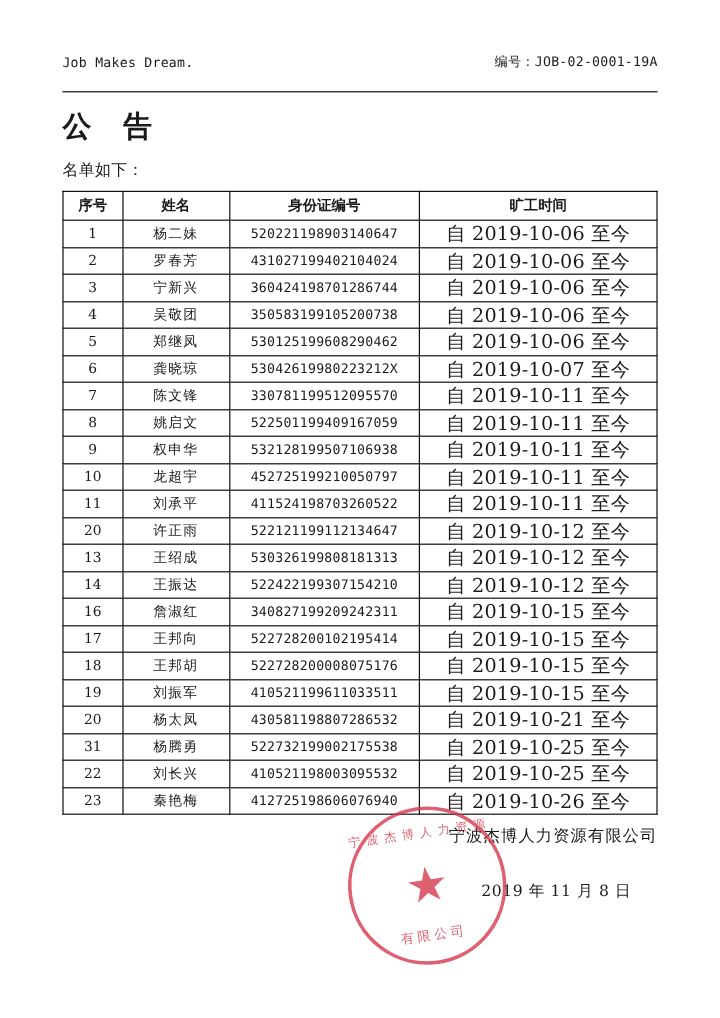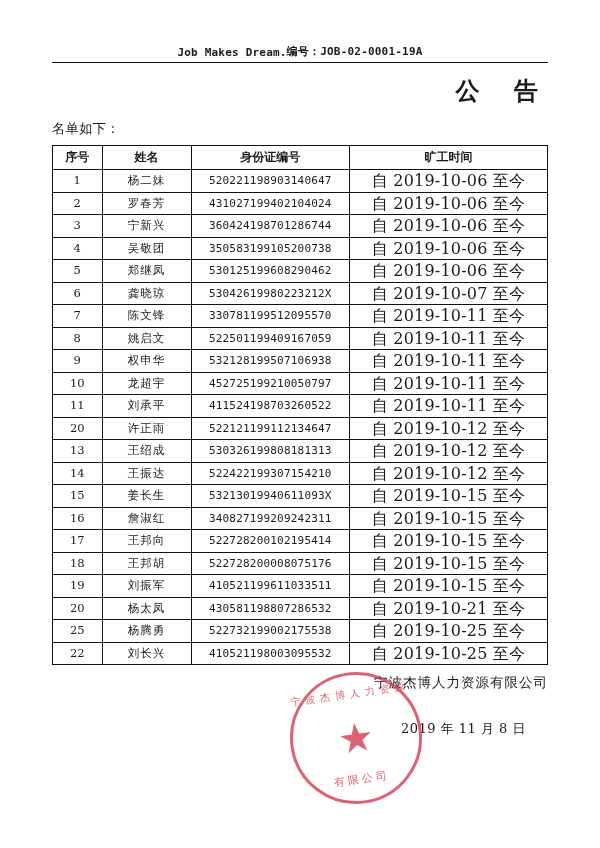--- a/index.html
+++ b/index.html
@@ -17,44 +17,43 @@
   .page {
     position: relative;
     width: 600px;
     height: 848px;
     box-sizing: border-box;
     padding: 44px 52px 0 52px;
   }
   
   .doc-header {
     display: flex;
-    justify-content: center;
+    justify-content: space-between;
     align-items: flex-end;
     font-size: 11.5px;
     letter-spacing: 0.2px;
-    padding-bottom: 3px;
+    padding-bottom: 17px;
     border-bottom: 1.2px solid #111;
     font-family: "DejaVu Sans Mono", "Liberation Mono", monospace;
-    font-weight: bold;
   }
   .doc-header .slogan {
     font-family: "DejaVu Sans Mono", "Liberation Mono", monospace;
     font-size: 11px;
   }
   .doc-header .docnum {
     font-family: "DejaVu Sans Mono", "Liberation Mono", monospace;
     font-size: 11px;
   }
   .title {
-    text-align: right;
+    text-align: left;
     font-size: 24px;
     font-weight: bold;
     letter-spacing: 10px;
     margin: 12px 0 10px 0;
-    font-family: Liberation Mono, monospace;
+    font-family: Liberation Sans, sans-serif;
   }
   .body-text {
     font-size: 13.2px;
     line-height: 1.85;
     text-align: justify;
     text-indent: 2em;
     letter-spacing: 0.4px;
   }
   .list-label {
     font-size: 13.2px;
@@ -260,26 +259,20 @@
           <td class="id">530326199808181313</td>
           <td class="date">自 2019-10-12 至今</td>
         </tr>
       <tr>
           <td>14</td>
           <td class="name">王振达</td>
           <td class="id">522422199307154210</td>
           <td class="date">自 2019-10-12 至今</td>
         </tr>
       <tr>
-          <td>15</td>
-          <td class="name">姜长生</td>
-          <td class="id">53213019940611093X</td>
-          <td class="date">自 2019-10-15 至今</td>
-        </tr>
-      <tr>
           <td>16</td>
           <td class="name">詹淑红</td>
           <td class="id">340827199209242311</td>
           <td class="date">自 2019-10-15 至今</td>
         </tr>
       <tr>
           <td>17</td>
           <td class="name">王邦向</td>
           <td class="id">522728200102195414</td>
           <td class="date">自 2019-10-15 至今</td>
@@ -296,30 +289,36 @@
           <td class="id">410521199611033511</td>
           <td class="date">自 2019-10-15 至今</td>
         </tr>
       <tr>
           <td>20</td>
           <td class="name">杨太凤</td>
           <td class="id">430581198807286532</td>
           <td class="date">自 2019-10-21 至今</td>
         </tr>
       <tr>
-          <td>25</td>
+          <td>31</td>
           <td class="name">杨腾勇</td>
           <td class="id">522732199002175538</td>
           <td class="date">自 2019-10-25 至今</td>
         </tr>
       <tr>
           <td>22</td>
           <td class="name">刘长兴</td>
           <td class="id">410521198003095532</td>
           <td class="date">自 2019-10-25 至今</td>
+        </tr>
+      <tr>
+          <td>23</td>
+          <td class="name">秦艳梅</td>
+          <td class="id">412725198606076940</td>
+          <td class="date">自 2019-10-26 至今</td>
         </tr>
     </tbody>
   </table>
 
   <div class="sign-company">宁波杰博人力资源有限公司</div>
   <div class="sign-date">2019 年 11 月 8 日</div>
 
   <div class="seal">
     <div class="seal-inner"></div>
     <div class="seal-top-text">宁波杰博人力资源</div>

